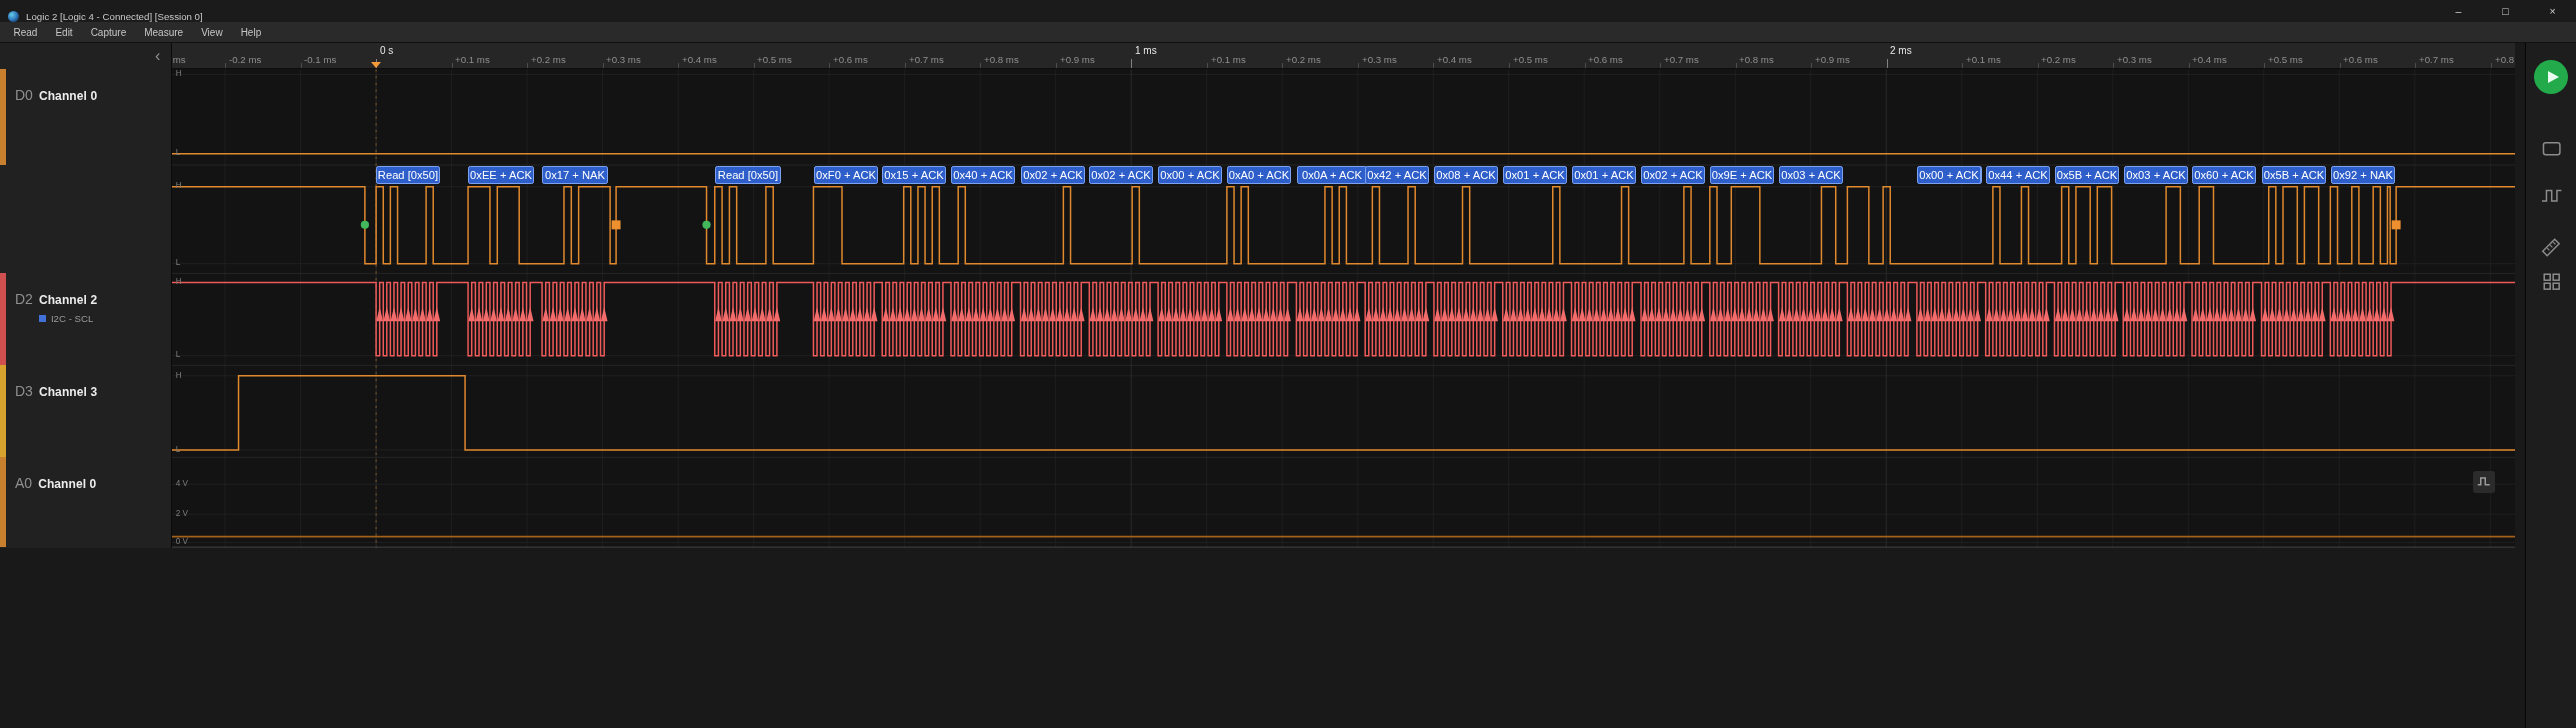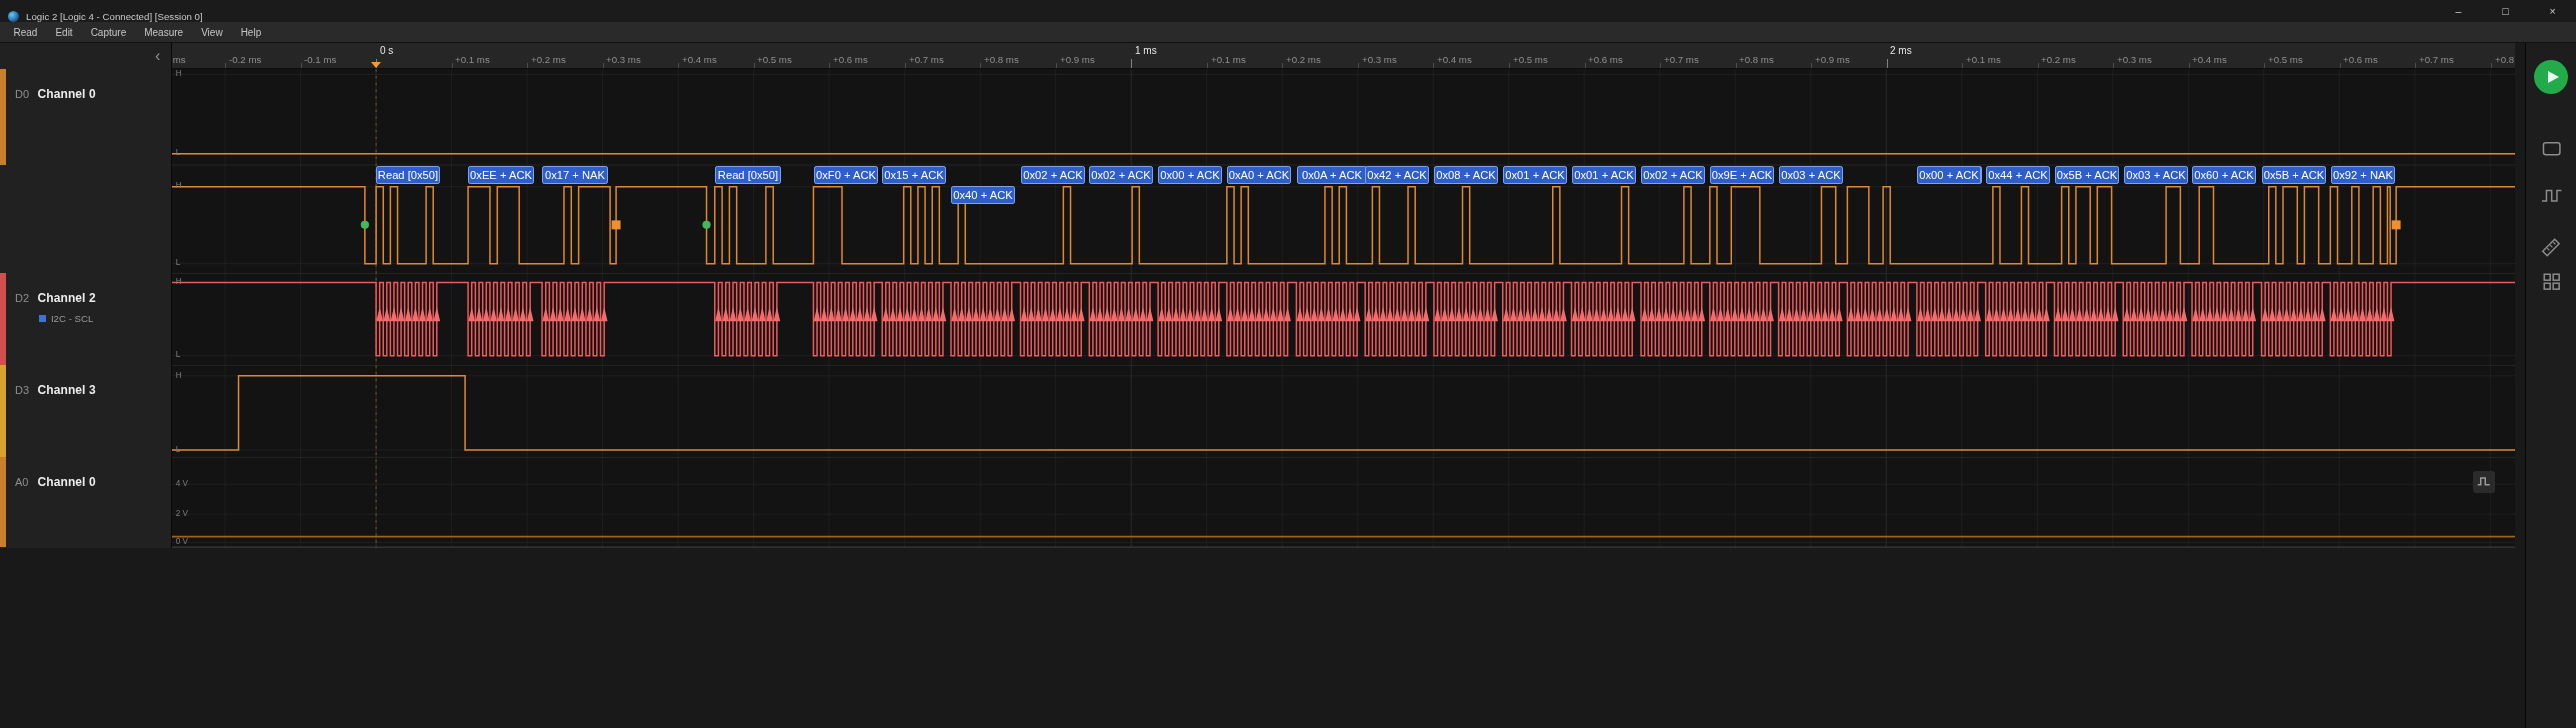--- a/index.html
+++ b/index.html
@@ -15,21 +15,21 @@
   .win-btn{width:47px;height:100%;display:flex;align-items:center;justify-content:center;font-size:10.5px;color:#d0d0d0}
   
   .menubar{position:absolute;left:0;top:22px;width:2576px;height:21px;background:#2a2a2a;display:flex;align-items:center;padding-left:4.5px;border-bottom:0.7px solid #101010;z-index:9}
   .menu-item{padding:0 9px;font-size:10px;color:#c6c6c6}
   
   .sidebar{position:absolute;left:0;top:43px;width:172px;height:505px;background:#212121;border-right:0.7px solid #0a0a0a;z-index:4}
   .collapse{position:absolute;top:3px;right:10.5px;font-size:16.5px;color:#8f8f8f;line-height:18px}
   .ch-row{position:absolute;left:0;width:172px}
   .ch-strip{position:absolute;left:0;top:0;bottom:0;width:6px}
   .ch-line1{position:absolute;left:15px;top:18px;display:flex;align-items:baseline;white-space:nowrap}
-  .ch-id{font-size:11px;color:#8f8f8f;min-width:16.5px}
+  .ch-id{font-size:14px;color:#8f8f8f;min-width:16.5px}
   .ch-name{font-size:12px;font-weight:700;color:#ececec;margin-left:6px;letter-spacing:0.1px}
   .ch-sub{position:absolute;left:39px;top:40px;display:flex;align-items:center;white-space:nowrap}
   .ch-sub-sq{width:6.7px;height:6.7px;background:#4170d8;margin-right:5.2px}
   .ch-sub-label{font-size:9.7px;color:#9a9a9a}
   
   .wavearea{position:absolute;left:172px;top:43px;width:2343px;height:505px;background:#131313;overflow:hidden;z-index:2}
   .svg-host{position:absolute;left:0;top:0;width:2343px;height:505px}
   .ruler{position:absolute;left:0;top:0;width:2343px;height:26px;background:#262626;border-bottom:0.7px solid #0e0e0e}
   .tick-label{position:absolute;top:10.5px;font-size:9.7px;color:#8f8f8f;white-space:nowrap}
   .tick-label.major{top:2.2px;font-size:10px;color:#e8e8e8}
@@ -248,21 +248,21 @@
       <div class="lvl" style="top: 402px;">L</div>
       <div class="lvl" style="top: 436px;">4 V</div>
       <div class="lvl" style="top: 466px;">2 V</div>
       <div class="lvl" style="top: 494px;">0 V</div>
       <div class="bubble" style="left: 204px; width: 64px; background: rgb(46, 94, 201);">Read [0x50]</div>
       <div class="bubble" style="left: 296px; width: 66px; background: rgb(46, 94, 201);">0xEE + ACK</div>
       <div class="bubble" style="left: 370px; width: 66px; background: rgb(46, 94, 201);">0x17 + NAK</div>
       <div class="bubble" style="left: 543px; width: 66px; background: rgb(46, 94, 201);">Read [0x50]</div>
       <div class="bubble" style="left: 642px; width: 64px; background: rgb(46, 94, 201);">0xF0 + ACK</div>
       <div class="bubble" style="left: 710px; width: 64px; background: rgb(46, 94, 201);">0x15 + ACK</div>
-      <div class="bubble" style="left: 779px; width: 64px; background: rgb(46, 94, 201); margin-top: 20px;">0x40 + ACK</div>
+      <div class="bubble" style="left: 779px; width: 64px; background: rgb(46, 94, 201);">0x40 + ACK</div>
       <div class="bubble" style="left: 849px; width: 64px; background: rgb(46, 94, 201);">0x02 + ACK</div>
       <div class="bubble" style="left: 917px; width: 64px; background: rgb(46, 94, 201);">0x02 + ACK</div>
       <div class="bubble" style="left: 986px; width: 64px; background: rgb(46, 94, 201);">0x00 + ACK</div>
       <div class="bubble" style="left: 1055px; width: 64px; background: rgb(46, 94, 201);">0xA0 + ACK</div>
       <div class="bubble" style="left: 1125px; width: 70px; background: rgb(46, 94, 201);">0x0A + ACK</div>
       <div class="bubble" style="left: 1193px; width: 64px; background: rgb(46, 94, 201);">0x42 + ACK</div>
       <div class="bubble" style="left: 1262px; width: 64px; background: rgb(46, 94, 201);">0x08 + ACK</div>
       <div class="bubble" style="left: 1331px; width: 64px; background: rgb(46, 94, 201);">0x01 + ACK</div>
       <div class="bubble" style="left: 1400px; width: 64px; background: rgb(46, 94, 201);">0x01 + ACK</div>
       <div class="bubble" style="left: 1469px; width: 64px; background: rgb(46, 94, 201);">0x02 + ACK</div>

